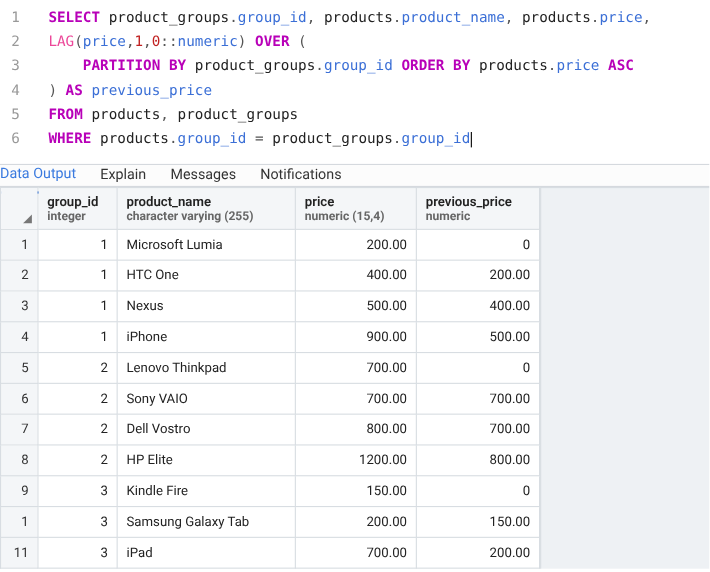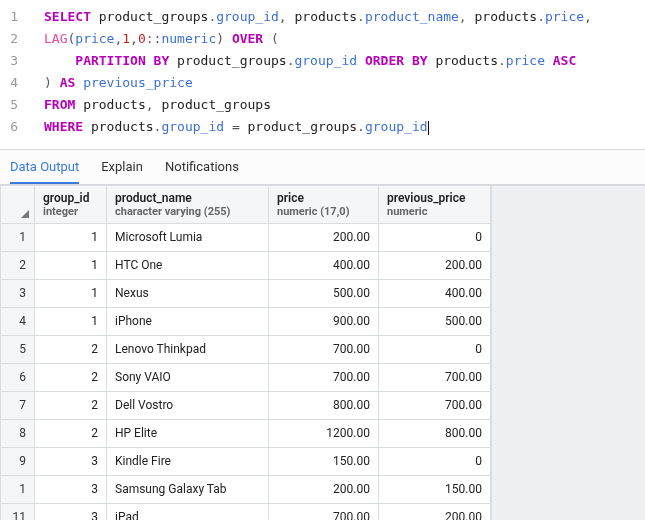--- a/index.html
+++ b/index.html
@@ -40,23 +40,22 @@
   .func { color: #ec4899; }
   .num { color: #c02020; }
   .punct { color: #555; }
   .cursor { border-left: 1px solid #000; display:inline-block; height:14px; vertical-align:middle; }
 
   .tabs {
     display: flex;
     border-top: 1px solid #d5d9de;
     border-bottom: 1px solid #d5d9de;
     background: #fcfcfc;
-    padding-left: 10px;
     gap: 22px;
-    height: 36px;
+    height: 21px;
     align-items: center;
   }
   .tab {
     font-size: 13px;
     color: #333;
     cursor: pointer;
     padding: 8px 0;
   }
   .tab.active {
     color: #3a7adf;
@@ -151,31 +150,32 @@
     </div>
     <div class="editor-line">
       <span class="line-num">6</span>
       <span class="line-code"><span class="kw">WHERE</span><span> </span><span class="ident">products</span><span class="punct">.</span><span class="col">group_id</span><span> </span><span class="punct">=</span><span> </span><span class="ident">product_groups</span><span class="punct">.</span><span class="col">group_id</span><span class="cursor"></span></span>
     </div>
   </div>
 
 <div class="tabs">
   <div class="tab active">Data Output</div>
   <div class="tab">Explain</div>
+  <div class="tab">Messages</div>
   <div class="tab">Notifications</div>
 </div>
 
 <div class="grid-wrap">
   <table class="grid" id="grid">
       <thead>
         <tr>
           <th class="corner"></th>
           <th class="col-group_id"><span>group_id</span><span class="col-type">integer</span></th>
           <th class="col-product_name"><span>product_name</span><span class="col-type">character varying (255)</span></th>
-          <th class="col-price"><span>price</span><span class="col-type">numeric (17,0)</span></th>
+          <th class="col-price"><span>price</span><span class="col-type">numeric (15,4)</span></th>
           <th class="col-previous_price"><span>previous_price</span><span class="col-type">numeric</span></th>
         </tr>
       </thead>
       <tbody>
         <tr>
           <td class="rowhdr">1</td>
           <td class="num">1</td>
           <td class="txt">Microsoft Lumia</td>
           <td class="num">200.00</td>
           <td class="num">0</td>

